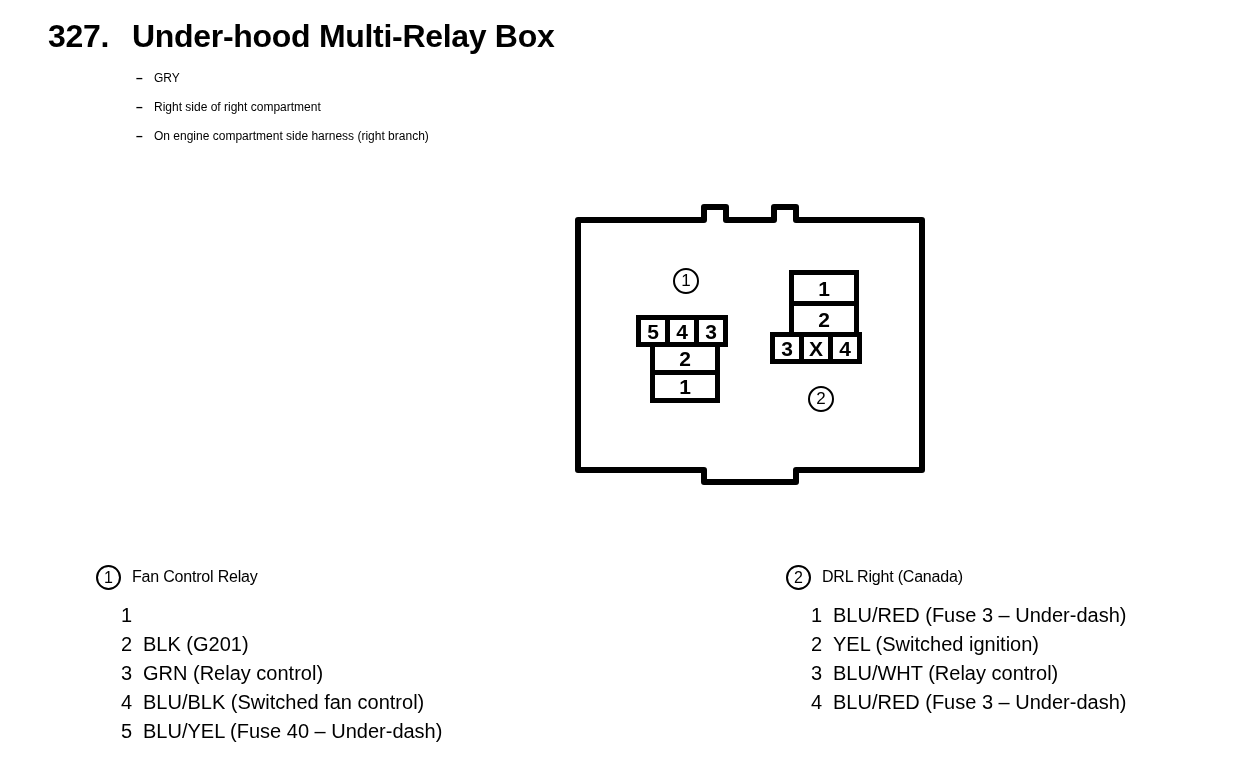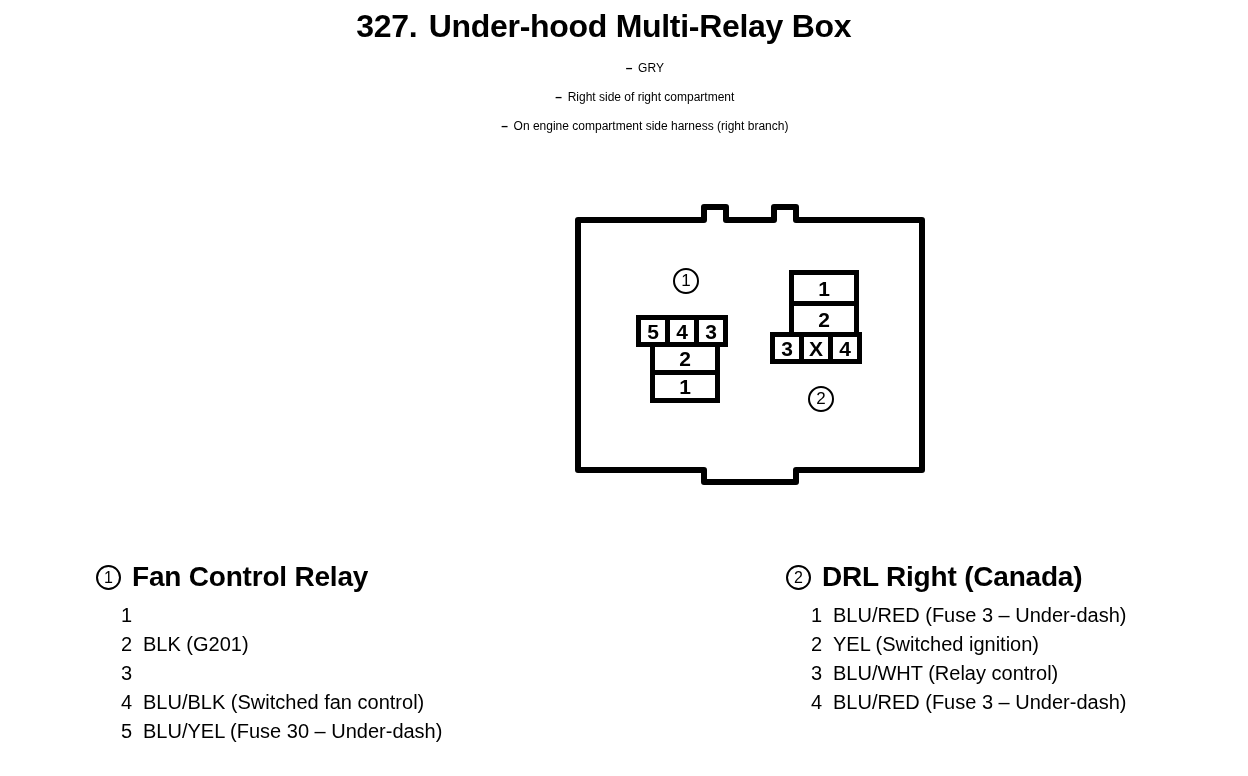--- a/index.html
+++ b/index.html
@@ -14,23 +14,22 @@
     overflow: hidden;
     font-family: "Liberation Sans", sans-serif;
     color: #000000;
     -webkit-font-smoothing: none;
   }
 
   
   #header-block {
     position: absolute;
     left: 48px;
-    top: 6px;
+    top: 16px;
     width: 1100px;
-    text-align: center;
   }
   #page-title {
     font-size: 32px;
     font-weight: bold;
     line-height: 40px;
     letter-spacing: -0.3px;
     white-space: nowrap;
   }
   #title-number {
     display: inline-block;
@@ -133,22 +132,22 @@
     height: 25px;
     border: 2px solid #000;
     border-radius: 50%;
     box-sizing: border-box;
     font-size: 16px;
     line-height: 21px;
     text-align: center;
     flex: none;
   }
   .legend-title {
-    font-size: 28px;
-    font-weight: bold;
+    font-size: 16px;
+    font-weight: normal;
     margin-left: 11px;
     white-space: nowrap;
     letter-spacing: -0.2px;
   }
   .legend-rows { margin-top: 7px; }
   .legend-row {
     display: flex;
     font-size: 20px;
     line-height: 29px;
     white-space: nowrap;
@@ -241,28 +240,29 @@
   <div class="legend-rows">
     <div class="legend-row">
       <span class="legend-pin">1</span>
     </div>
     <div class="legend-row">
       <span class="legend-pin">2</span>
       <span class="legend-desc">BLK (G201)</span>
     </div>
     <div class="legend-row">
       <span class="legend-pin">3</span>
+      <span class="legend-desc">GRN (Relay control)</span>
     </div>
     <div class="legend-row">
       <span class="legend-pin">4</span>
       <span class="legend-desc">BLU/BLK (Switched fan control)</span>
     </div>
     <div class="legend-row">
       <span class="legend-pin">5</span>
-      <span class="legend-desc">BLU/YEL (Fuse 30 – Under-dash)</span>
+      <span class="legend-desc">BLU/YEL (Fuse 40 – Under-dash)</span>
     </div>
   </div>
 </div>
 
 <div class="legend" id="legend-right">
   <div class="legend-heading">
     <div class="legend-badge">2</div>
     <div class="legend-title">DRL Right (Canada)</div>
   </div>
   <div class="legend-rows">

